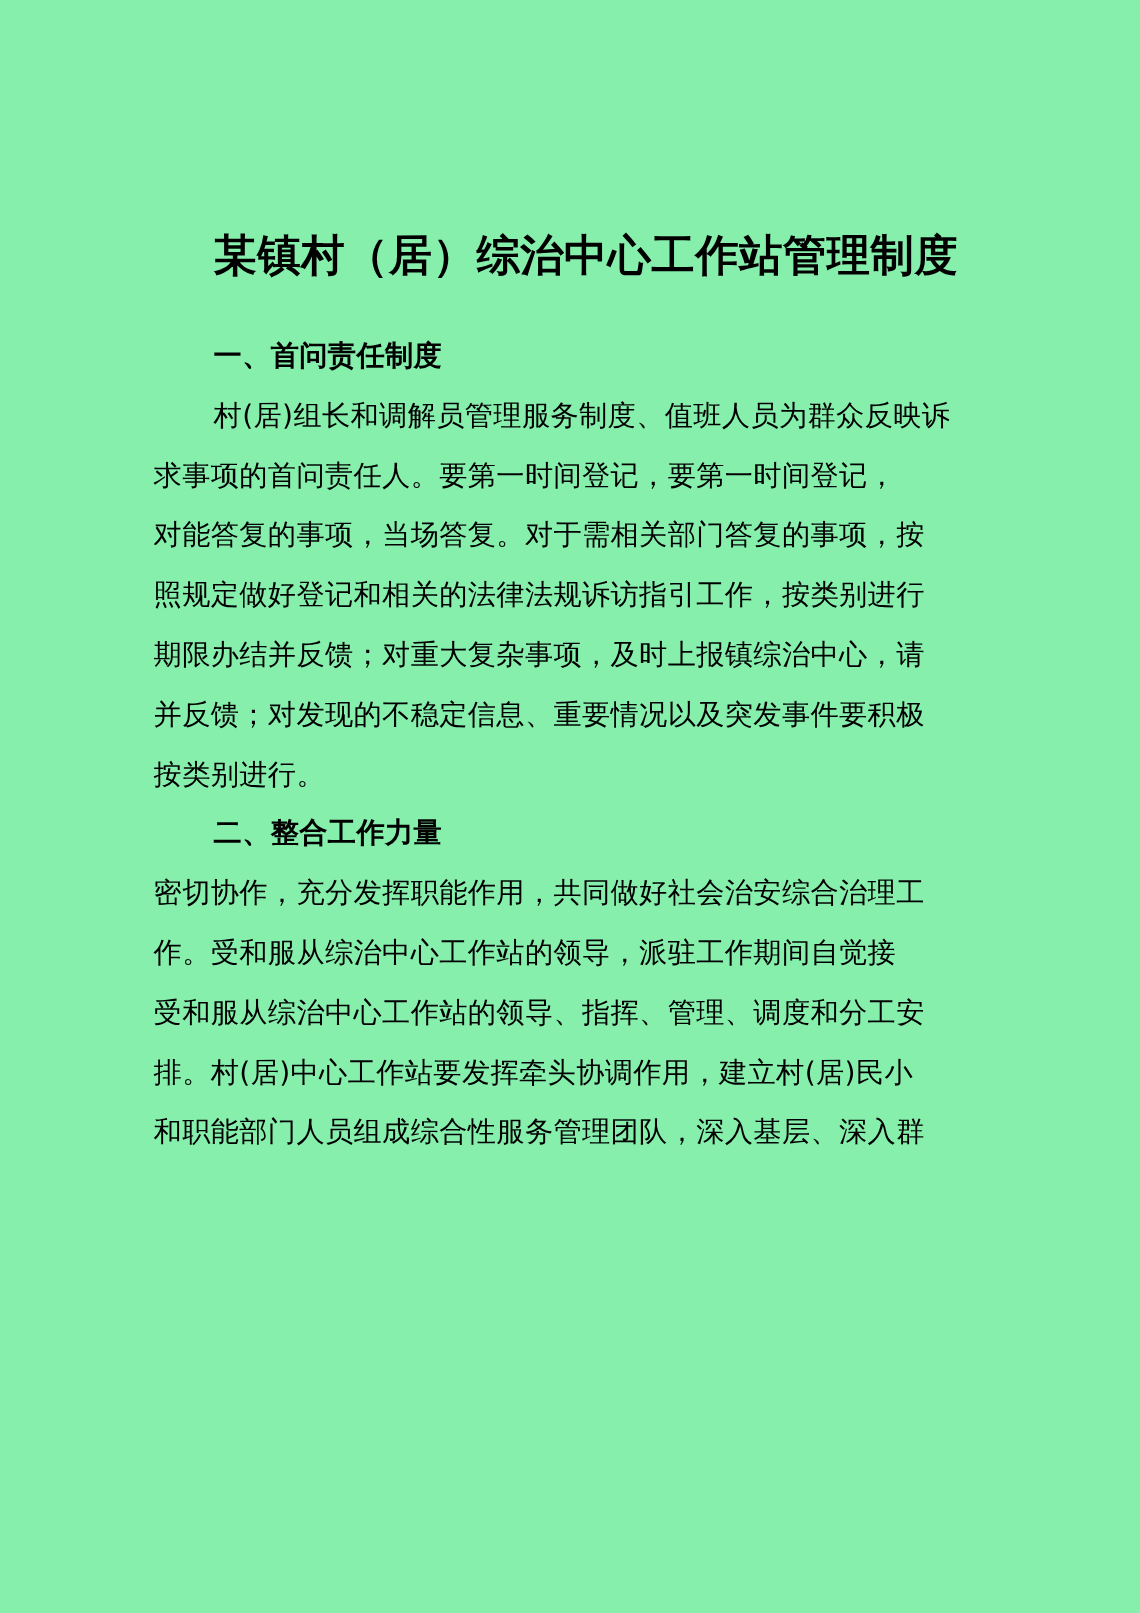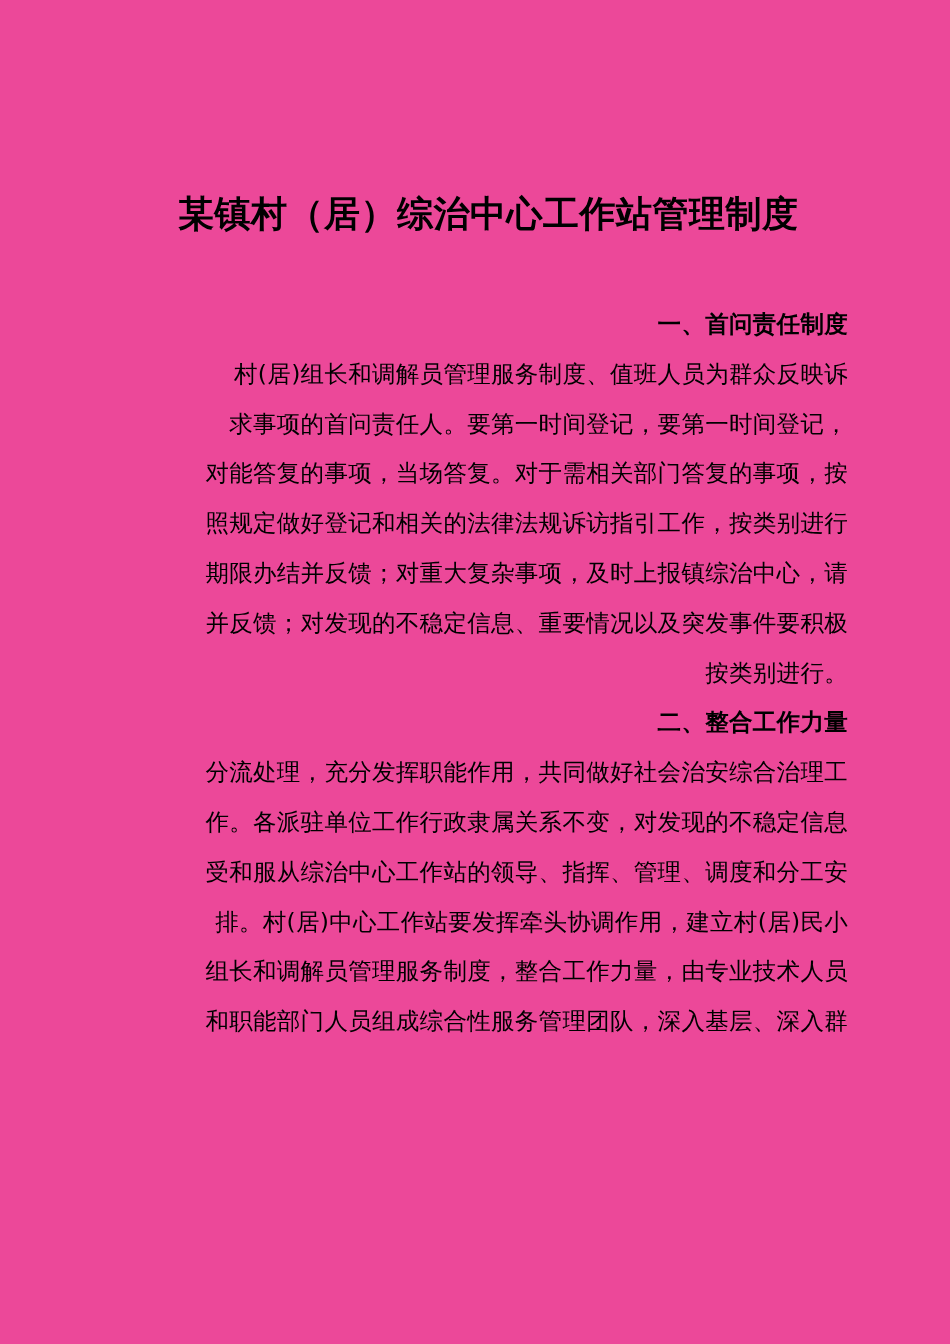--- a/index.html
+++ b/index.html
@@ -14,39 +14,38 @@
       overflow: hidden;
       font-family: "DejaVu Sans", "Liberation Sans", sans-serif;
       color: #000000;
     }
     .page {
       position: absolute;
       left: 0;
       top: 0;
       width: 950px;
       height: 1344px;
-      background: #ec4899;
+      background: #86efac;
     }
     .doc-title {
       position: absolute;
       left: 178px;
       top: 190px;
       width: 700px;
       font-size: 36px;
       line-height: 48px;
       font-weight: bold;
       letter-spacing: 0.5px;
       white-space: nowrap;
     }
     .body-block {
       position: absolute;
       left: 128px;
-      top: 300px;
+      top: 272px;
       width: 720px;
-      text-align: right;
     }
     .line {
       height: 49.8px;
       line-height: 49.8px;
       font-size: 23.5px;
       white-space: nowrap;
       letter-spacing: 0.3px;
     }
     .line.indent {
       padding-left: 50px;
@@ -67,20 +66,19 @@
     <div class="line heading">一、首问责任制度</div>
     <div class="line indent">村(居)组长和调解员管理服务制度、值班人员为群众反映诉</div>
     <div class="line">求事项的首问责任人。要第一时间登记，要第一时间登记，</div>
     <div class="line">对能答复的事项，当场答复。对于需相关部门答复的事项，按</div>
     <div class="line">照规定做好登记和相关的法律法规诉访指引工作，按类别进行</div>
     <div class="line">期限办结并反馈；对重大复杂事项，及时上报镇综治中心，请</div>
     <div class="line">并反馈；对发现的不稳定信息、重要情况以及突发事件要积极</div>
     <div class="line">按类别进行。</div>
 
     <div class="line heading">二、整合工作力量</div>
-    <div class="line">分流处理，充分发挥职能作用，共同做好社会治安综合治理工</div>
-    <div class="line">作。各派驻单位工作行政隶属关系不变，对发现的不稳定信息</div>
+    <div class="line">密切协作，充分发挥职能作用，共同做好社会治安综合治理工</div>
+    <div class="line">作。受和服从综治中心工作站的领导，派驻工作期间自觉接</div>
     <div class="line">受和服从综治中心工作站的领导、指挥、管理、调度和分工安</div>
     <div class="line">排。村(居)中心工作站要发挥牵头协调作用，建立村(居)民小</div>
-    <div class="line">组长和调解员管理服务制度，整合工作力量，由专业技术人员</div>
     <div class="line">和职能部门人员组成综合性服务管理团队，深入基层、深入群</div>
   </div>
 </div>
 
 </body></html>

